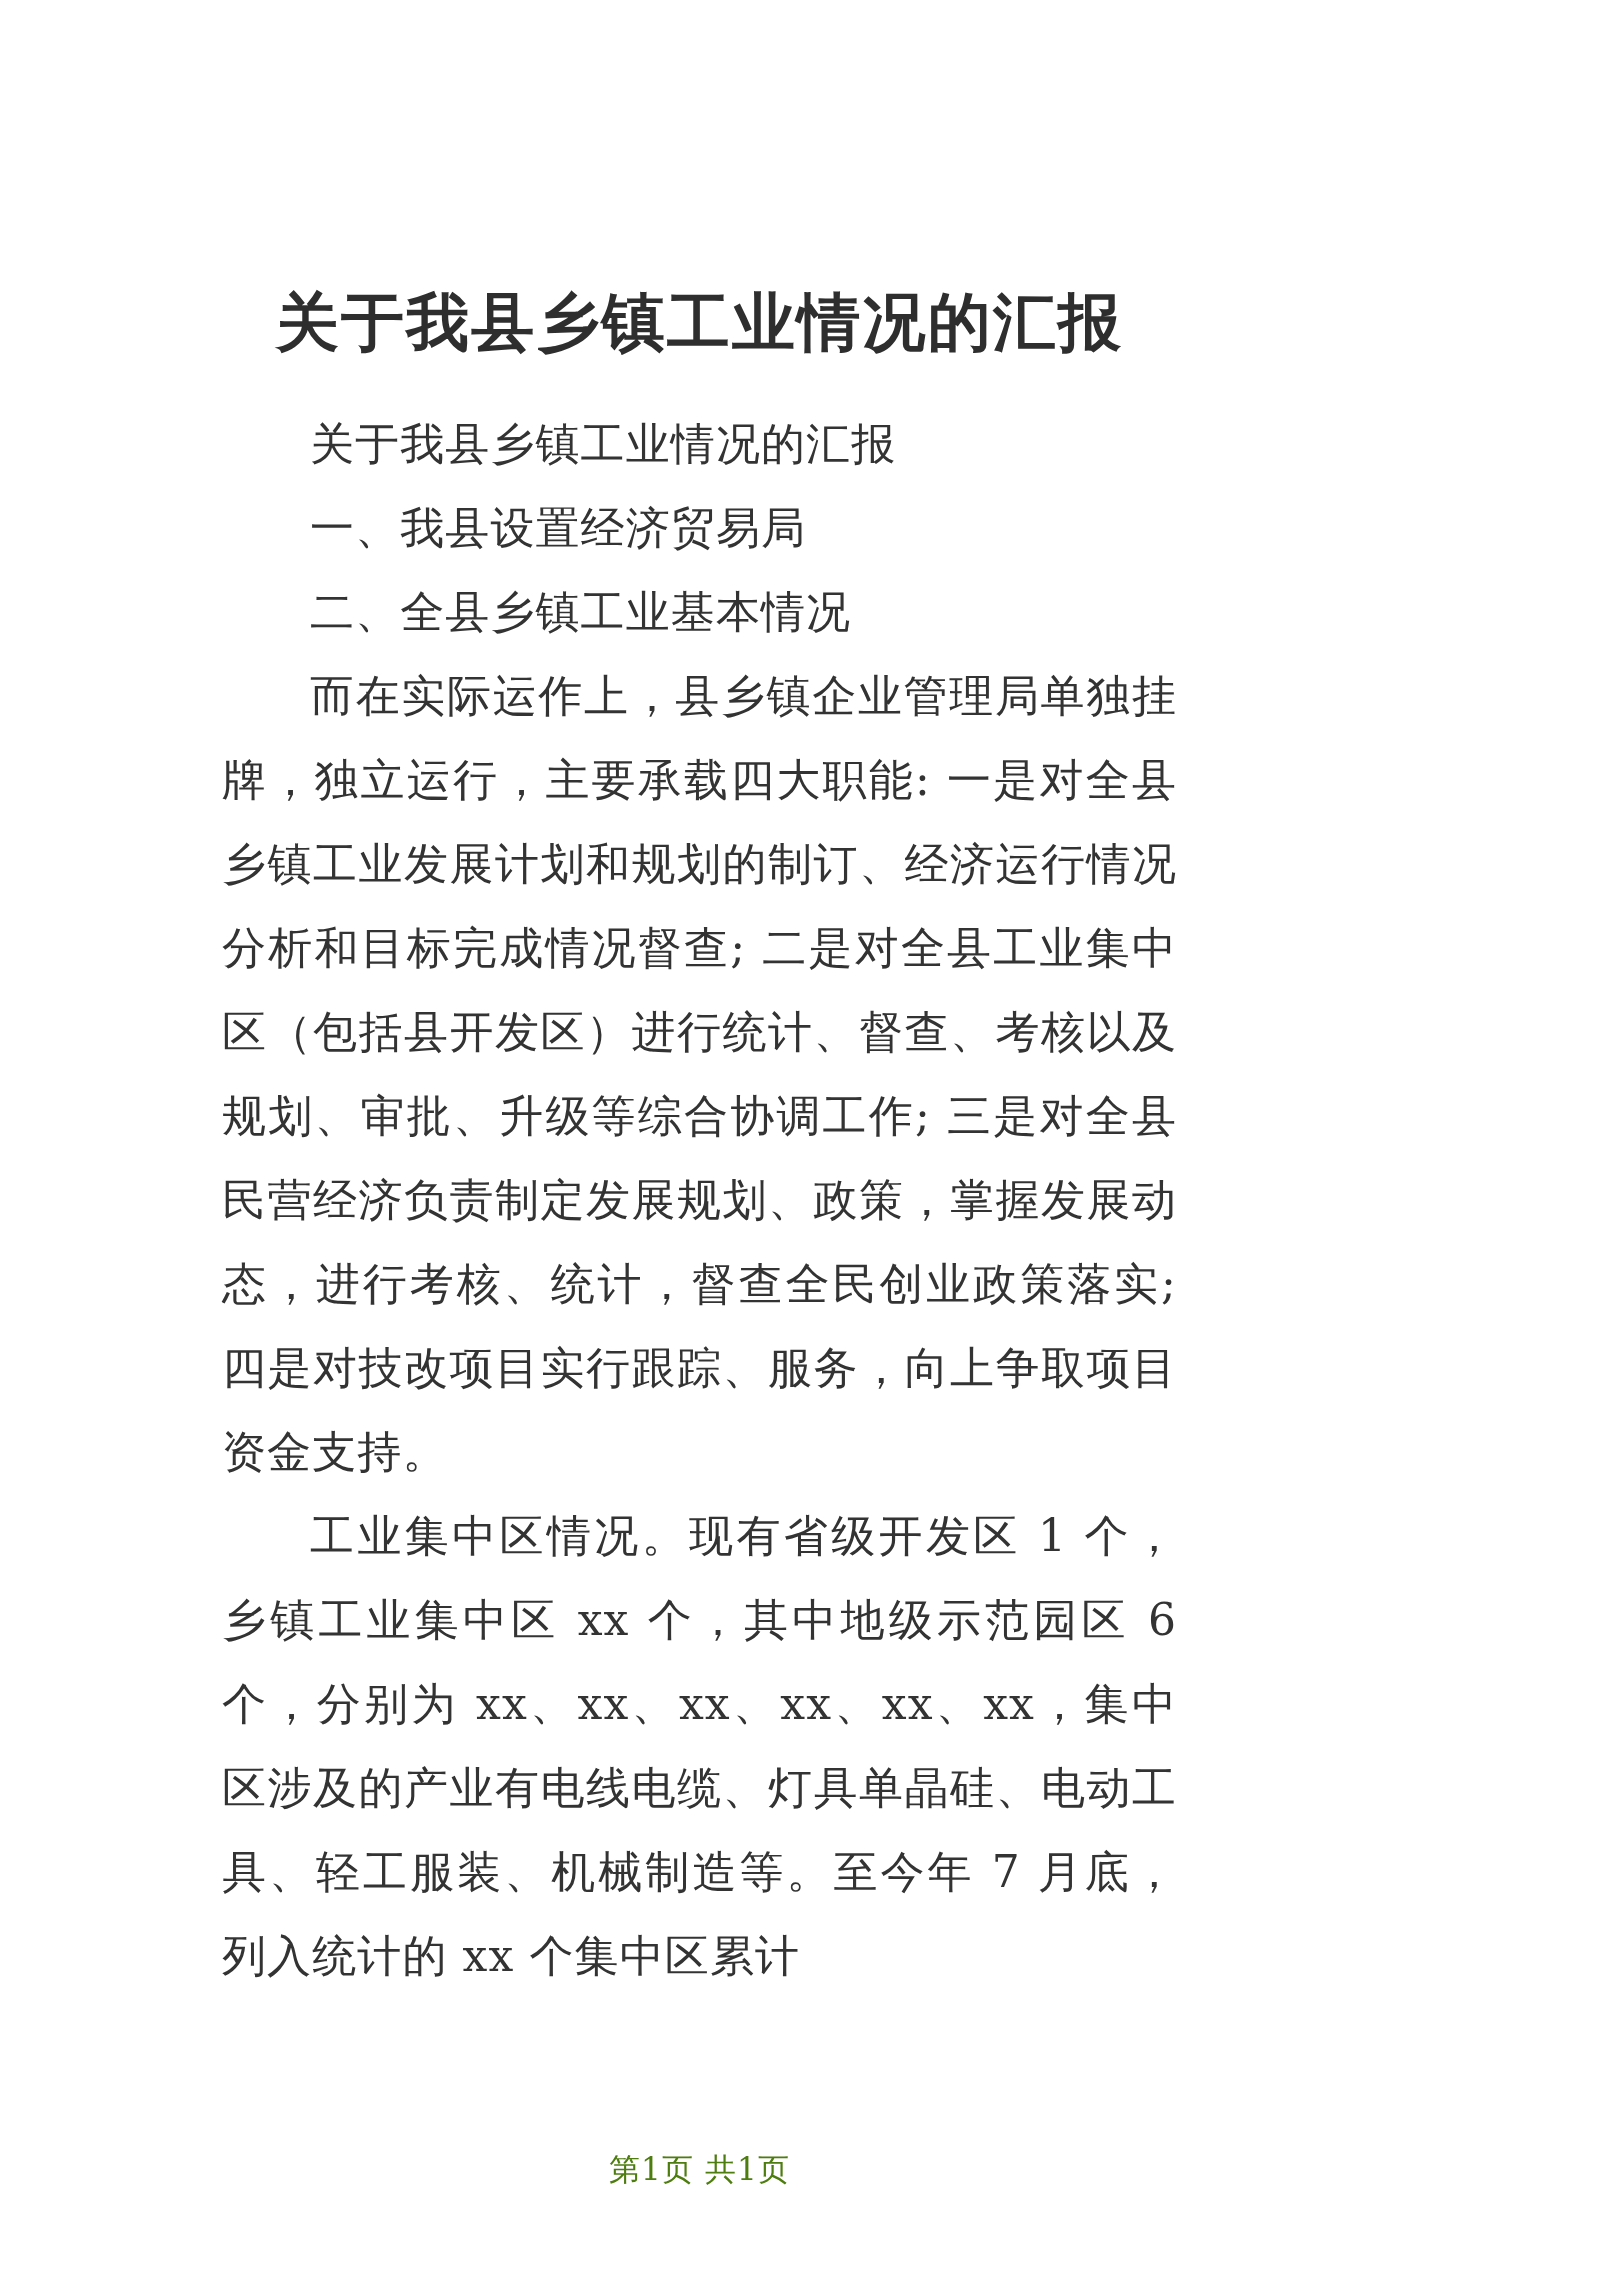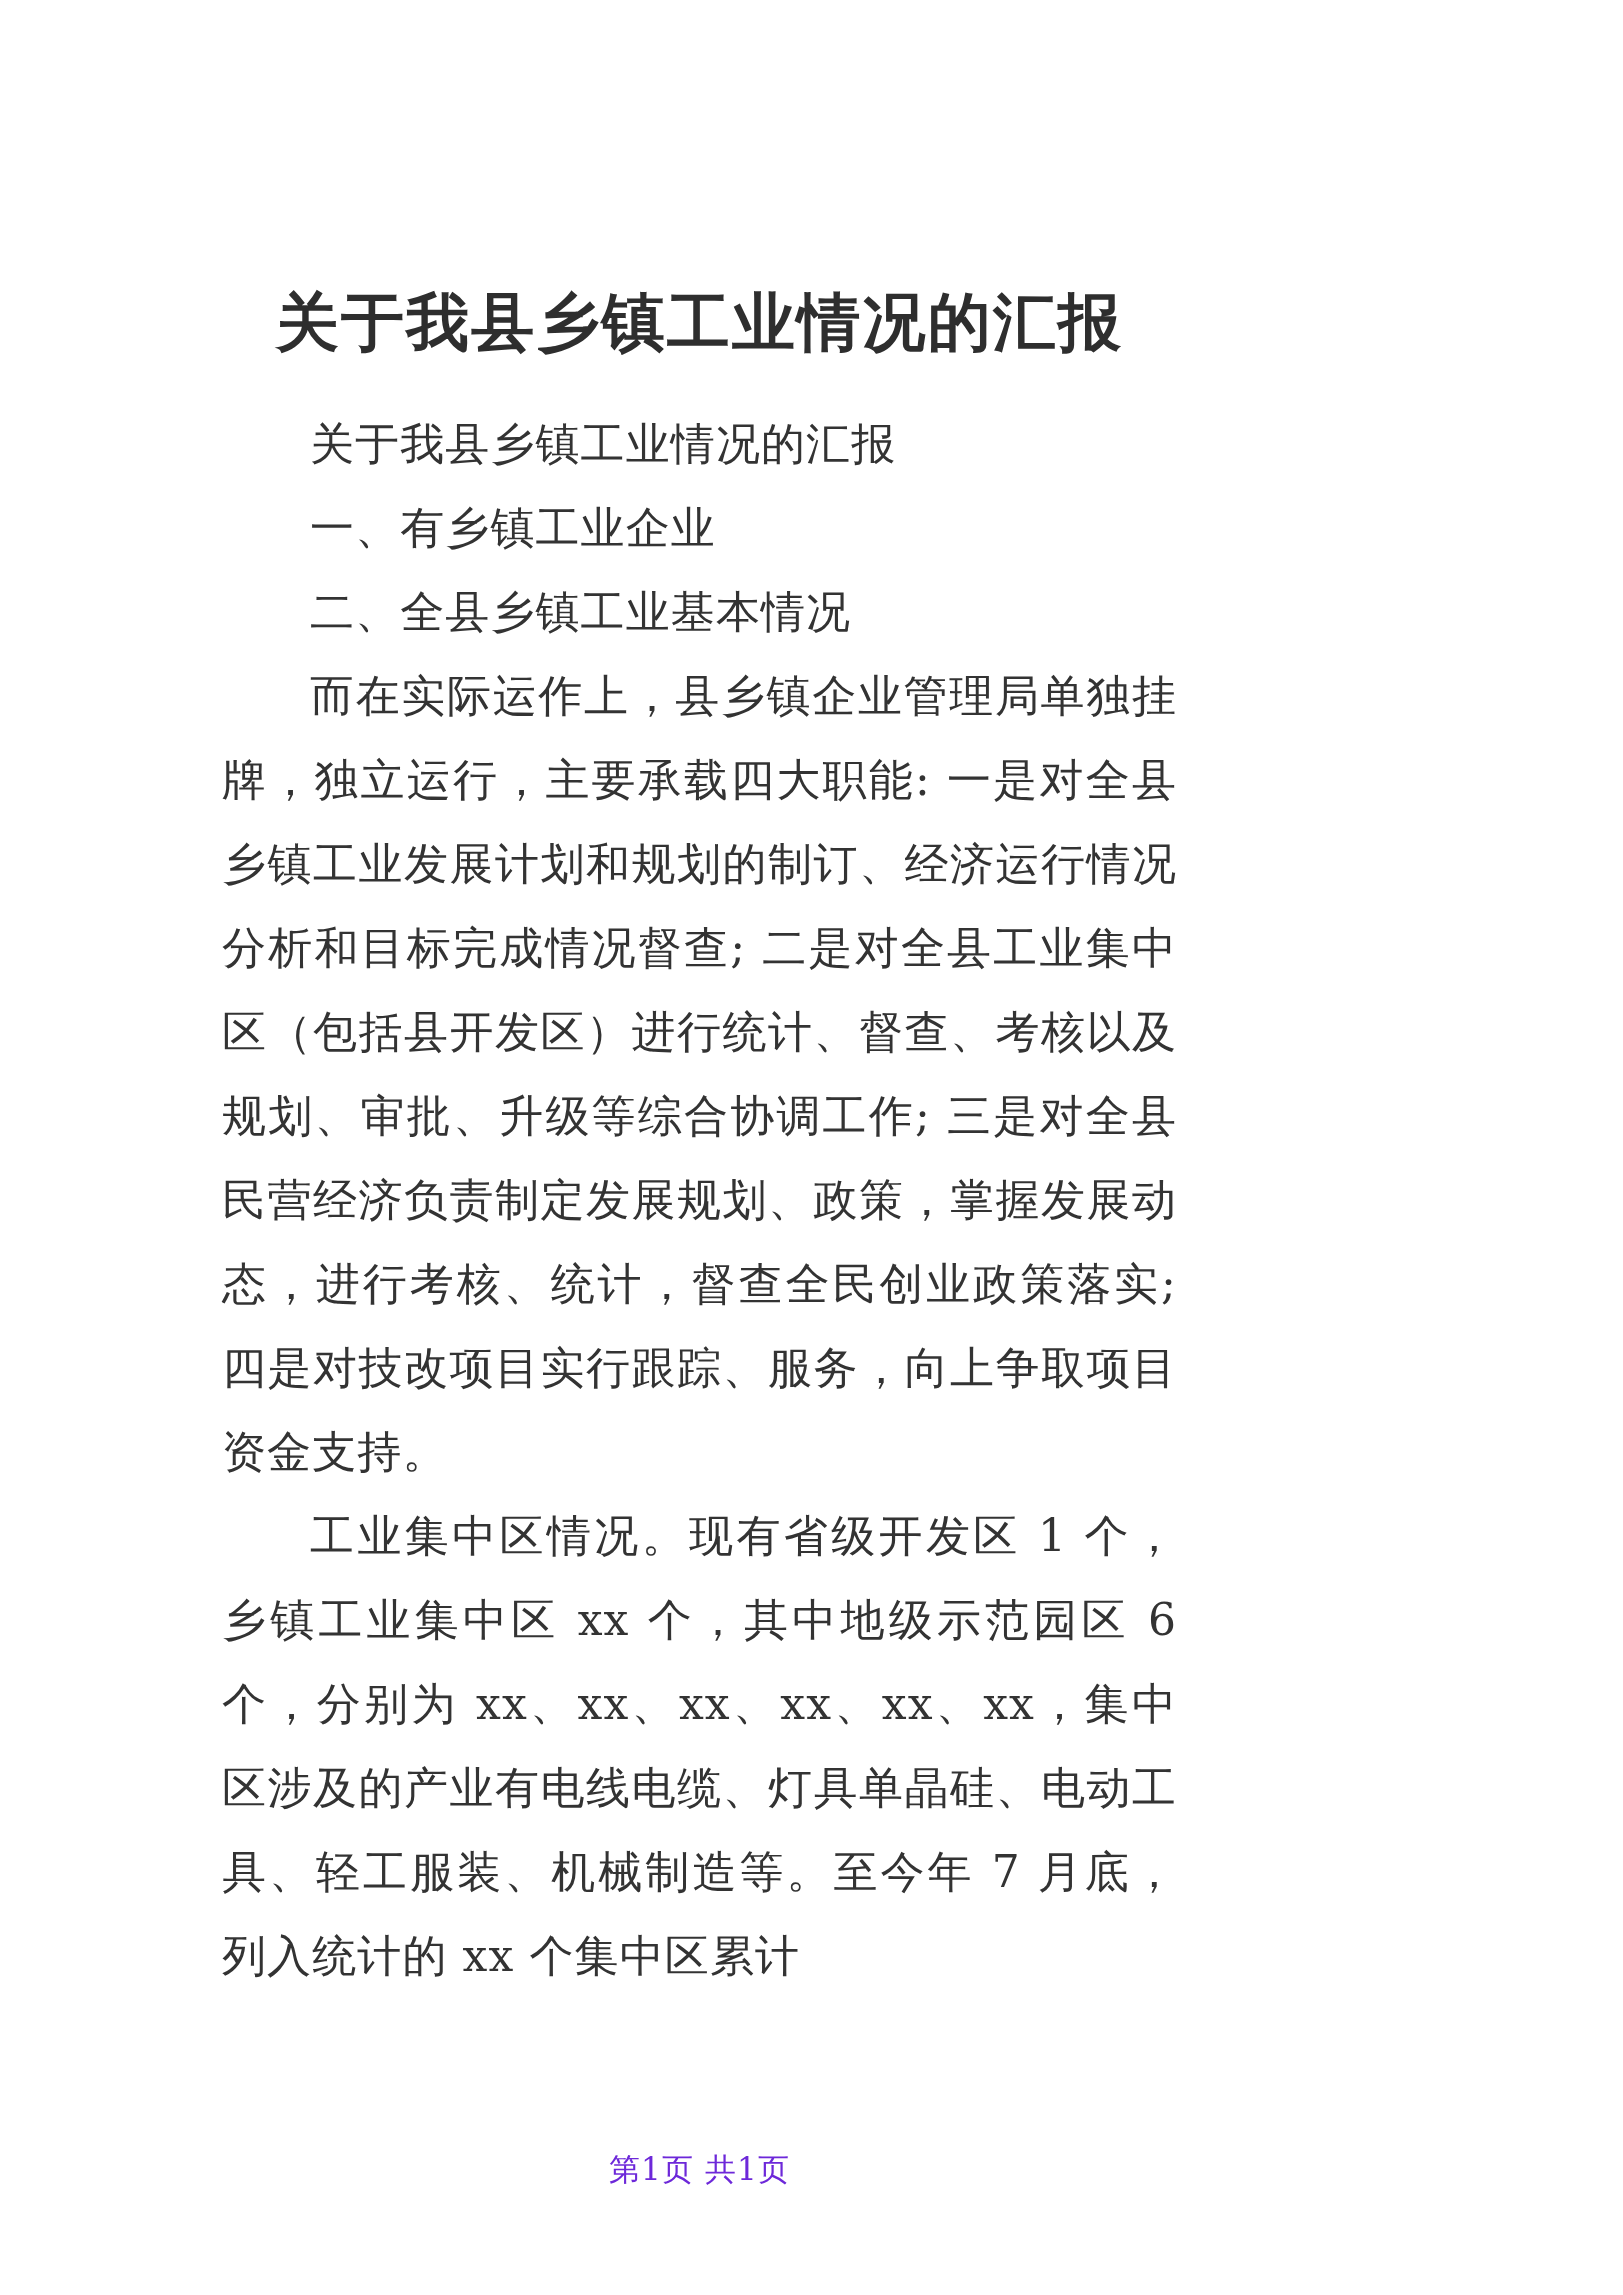--- a/index.html
+++ b/index.html
@@ -41,31 +41,31 @@
     letter-spacing: 1.1px;
     word-break: break-all;
   }
   .footer {
     position: absolute;
     left: 222px;
     right: 175px;
     bottom: 104px;
     text-align: center;
     font-size: 31px;
-    color: #6d28d9;
+    color: #4d7c0f;
     letter-spacing: 1.1px;
   }
 </style>
 </head>
 <body>
 
 <div class="page">
   <h1 class="doc-title">关于我县乡镇工业情况的汇报</h1>
 
   <p class="para">关于我县乡镇工业情况的汇报</p>
-  <p class="para">一、有乡镇工业企业</p>
+  <p class="para">一、我县设置经济贸易局</p>
   <p class="para">二、全县乡镇工业基本情况</p>
   <p class="para">而在实际运作上，县乡镇企业管理局单独挂牌，独立运行，主要承载四大职能: 一是对全县乡镇工业发展计划和规划的制订、经济运行情况分析和目标完成情况督查; 二是对全县工业集中区（包括县开发区）进行统计、督查、考核以及规划、审批、升级等综合协调工作; 三是对全县民营经济负责制定发展规划、政策，掌握发展动态，进行考核、统计，督查全民创业政策落实; 四是对技改项目实行跟踪、服务，向上争取项目资金支持。</p>
   <p class="para">工业集中区情况。现有省级开发区 1 个，乡镇工业集中区 xx 个，其中地级示范园区 6 个，分别为 xx、xx、xx、xx、xx、xx，集中区涉及的产业有电线电缆、灯具单晶硅、电动工具、轻工服装、机械制造等。至今年 7 月底，列入统计的 xx 个集中区累计</p>
 
   <div class="footer">第1页 共1页</div>
 </div>
 
 
 </body></html>

